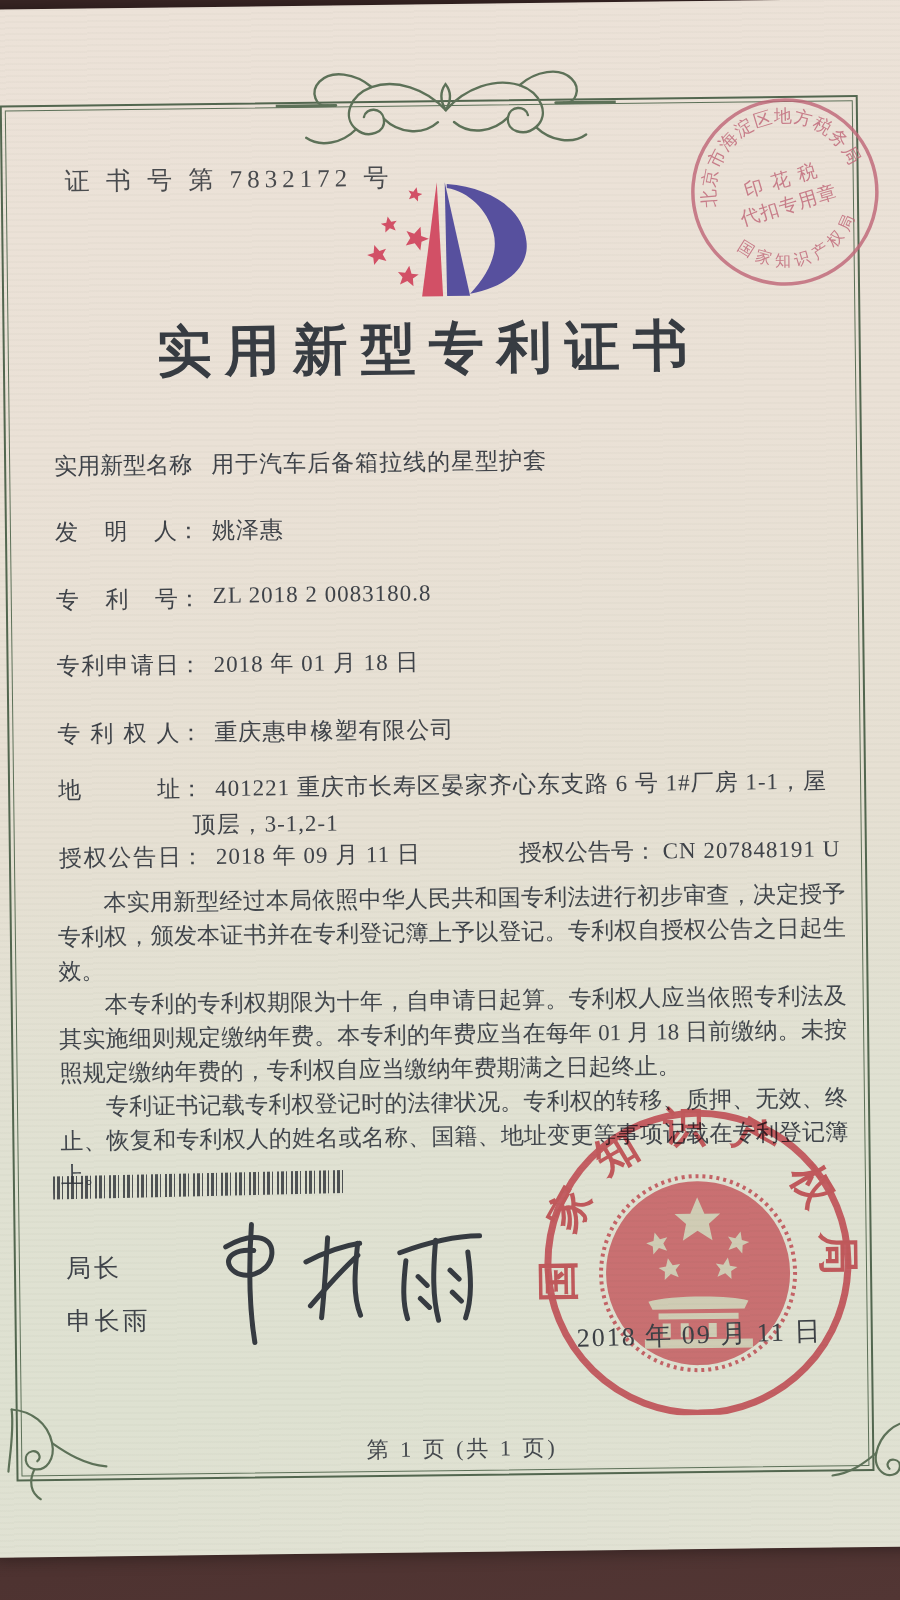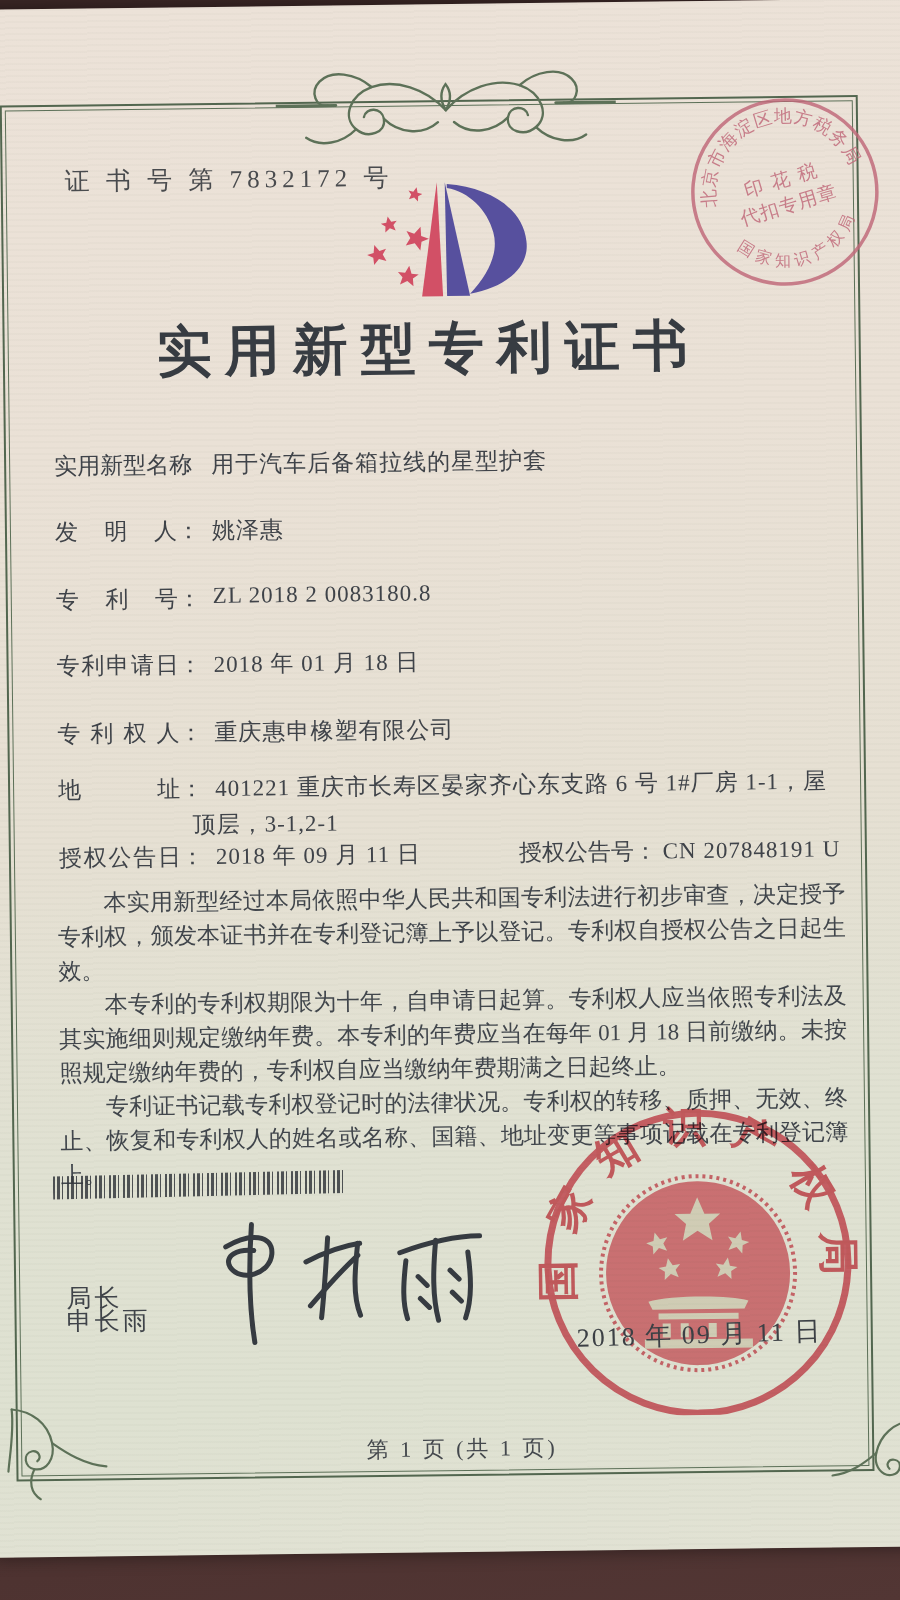--- a/index.html
+++ b/index.html
@@ -49,21 +49,21 @@
   }
   .paragraphs p{margin:0;text-indent:2em;}
   .barcode{
     position:absolute;left:64px;top:1166px;width:292px;height:23px;transform:rotate(-0.6deg);
     background:repeating-linear-gradient(90deg,
       #34383d 0 2px,transparent 2px 4px,
       #34383d 4px 7px,transparent 7px 9px,
       #34383d 9px 10px,transparent 10px 14px);
     opacity:0.85;
   }
-  .director-title{position:absolute;left:76px;top:1273px;font-size:25px;letter-spacing:3px;color:#3f4349;}
+  .director-title{position:absolute;left:76px;top:1243px;font-size:25px;letter-spacing:3px;color:#3f4349;}
   .director-name{position:absolute;left:76px;top:1296px;font-size:25px;letter-spacing:3px;color:#3f4349;}
   .signature{position:absolute;left:218px;top:1196px;}
   .seal{position:absolute;left:548px;top:1094px;mix-blend-mode:multiply;opacity:0.9;}
   .seal textPath{fill:#d8545f;font-weight:bold;}
   .seal-date{
     position:absolute;left:586px;top:1316px;font-size:26px;letter-spacing:2px;color:#3c4045;
     transform:rotate(-1deg);
   }
   .footer{
     position:absolute;left:40px;top:1430px;width:860px;text-align:center;

